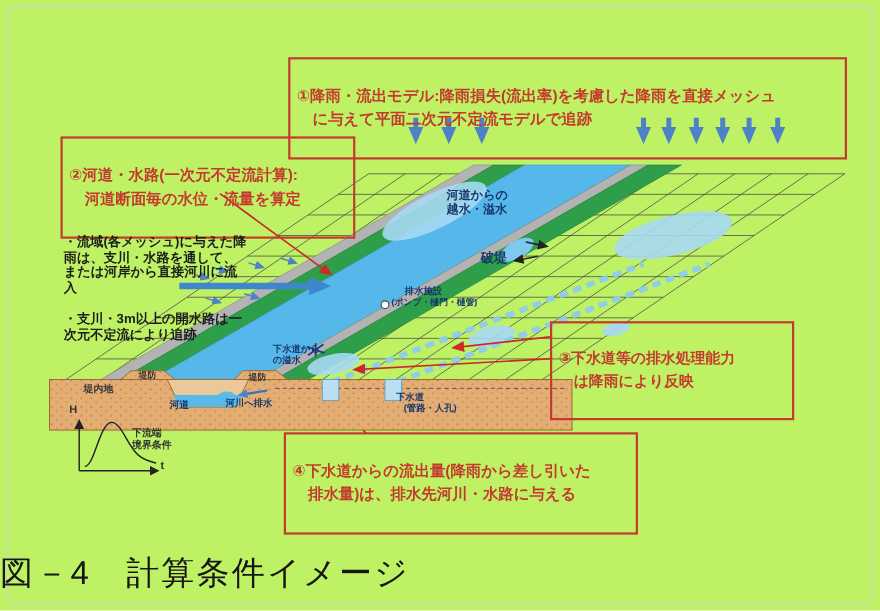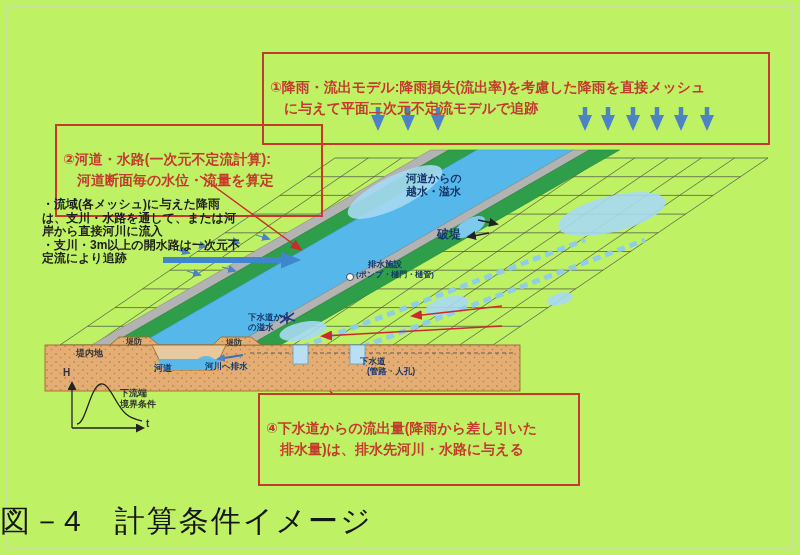--- a/index.html
+++ b/index.html
@@ -14,21 +14,21 @@
     background:rgba(255,255,255,0.0);
     white-space:pre-line;
     line-height:1.5;
     padding:2px 6px 3px 6px;
   }
   .box .inner{display:block;padding-left:1em;text-indent:-1em;}
   .notes{
     position:absolute;left:42px;top:198px;width:200px;
     color:#1c1c1c;font-size:12px;font-weight:bold;line-height:1.13;
   }
-  .notes div{margin:0;}
+  .notes div{margin:16px;}
   .lbl{position:absolute;color:#17366b;font-weight:bold;white-space:pre-line;line-height:1.18;}
   .lbl.dark{color:#333333;}
   .caption{
     position:absolute;left:0;top:501px;width:692px;text-align:left;
     color:#161616;font-size:30px;letter-spacing:2px;
   }
 </style>
 </head>
 <body>
 
@@ -178,20 +178,24 @@
 </svg>
 
 <div class="box" style="left:262px;top:52px;width:492px;font-size:14px;">
   <span class="inner">①降雨・流出モデル:降雨損失(流出率)を考慮した降雨を直接メッシュ
 に与えて平面二次元不定流モデルで追跡</span>
 </div>
 <div class="box" style="left:55px;top:124px;width:252px;font-size:14px;">
   <span class="inner">②河道・水路(一次元不定流計算):
 河道断面毎の水位・流量を算定</span>
 </div>
+<div class="box" style="left:500px;top:292px;width:206px;font-size:13.5px;">
+  <span class="inner">③下水道等の排水処理能力
+は降雨により反映</span>
+</div>
 <div class="box" style="left:258px;top:393px;width:306px;font-size:14px;">
   <span class="inner">④下水道からの流出量(降雨から差し引いた
 排水量)は、排水先河川・水路に与える</span>
 </div>
 
 <div class="notes">
   <div>・流域(各メッシュ)に与えた降雨は、支川・水路を通して、または河岸から直接河川に流入</div>
   <div>・支川・3m以上の開水路は一次元不定流により追跡</div>
 </div>
 

